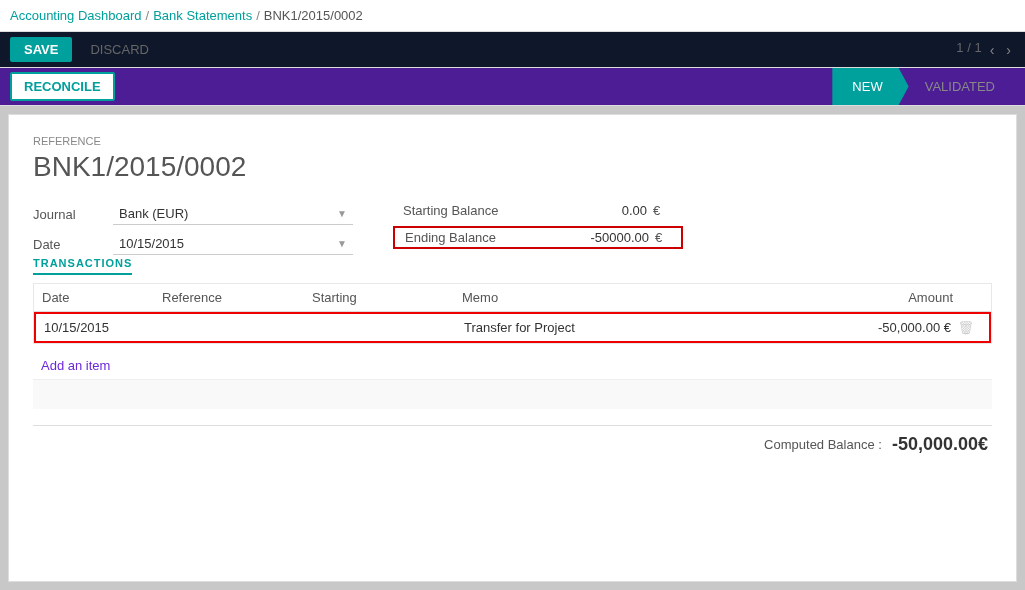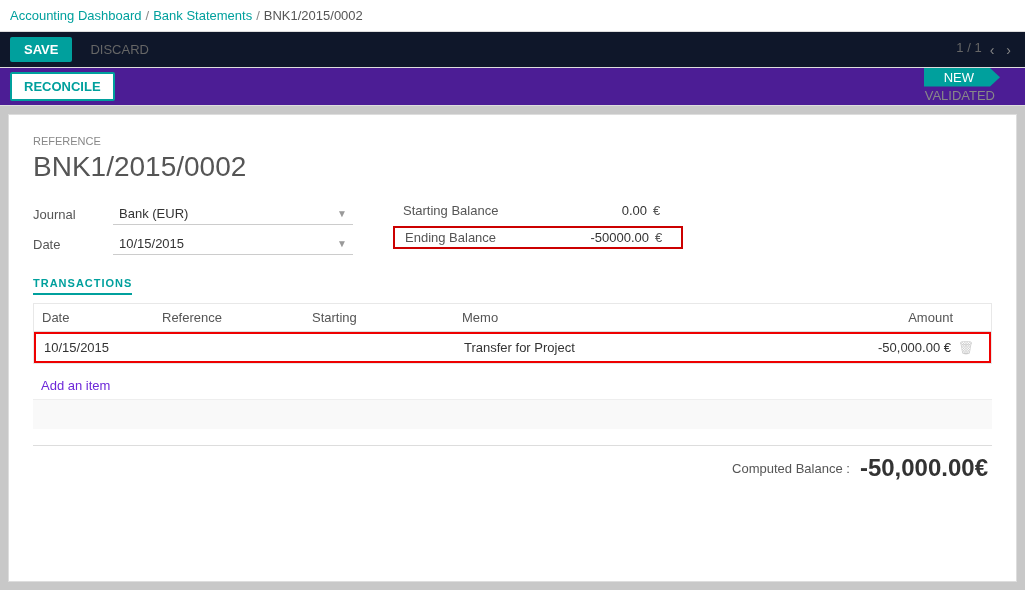--- a/index.html
+++ b/index.html
@@ -107,21 +107,20 @@
       padding: 5px 12px;
       font-size: 13px;
       cursor: pointer;
       font-weight: bold;
       border-radius: 2px;
     }
     .status-steps {
       display: flex;
       align-items: center;
       height: 100%;
-      flex-direction: column;
     }
     .step {
       padding: 0 20px;
       height: 100%;
       display: flex;
       align-items: center;
       font-size: 13px;
       color: #666;
       position: relative;
     }
@@ -267,21 +266,21 @@
       margin-top: 16px;
       padding-top: 8px;
       border-top: 1px solid #ddd;
       padding-right: 4px;
     }
     .computed-balance-label {
       font-size: 13px;
       color: #555;
     }
     .computed-balance-value {
-      font-size: 24px;
+      font-size: 18px;
       font-weight: bold;
       color: #333;
     }
   </style>
 </head>
 <body>
 
 <div class="top-bar">
   <div class="breadcrumb">
     <a href="#">Accounting Dashboard</a>
@@ -314,21 +313,21 @@
       <span>VALIDATED</span>
     </div>
   </div>
 </div>
 
 <div class="main-content">
 
   <div class="field-label-small">Reference</div>
   <div class="reference-title">BNK1/2015/0002</div>
 
-  <div style="display: flex; gap: 40px; margin-bottom: 20px; align-items: start;">
+  <div style="display: flex; gap: 40px; align-items: start;">
 
     <div style="display: grid; grid-template-columns: 80px 240px; gap: 8px 0; align-items: center;">
       <div class="form-label">Journal</div>
       <div class="form-input">
         <span>Bank (EUR)</span>
         <span class="dropdown-arrow">▼</span>
       </div>
       <div class="form-label">Date</div>
       <div class="form-input">
         <span>10/15/2015</span>

